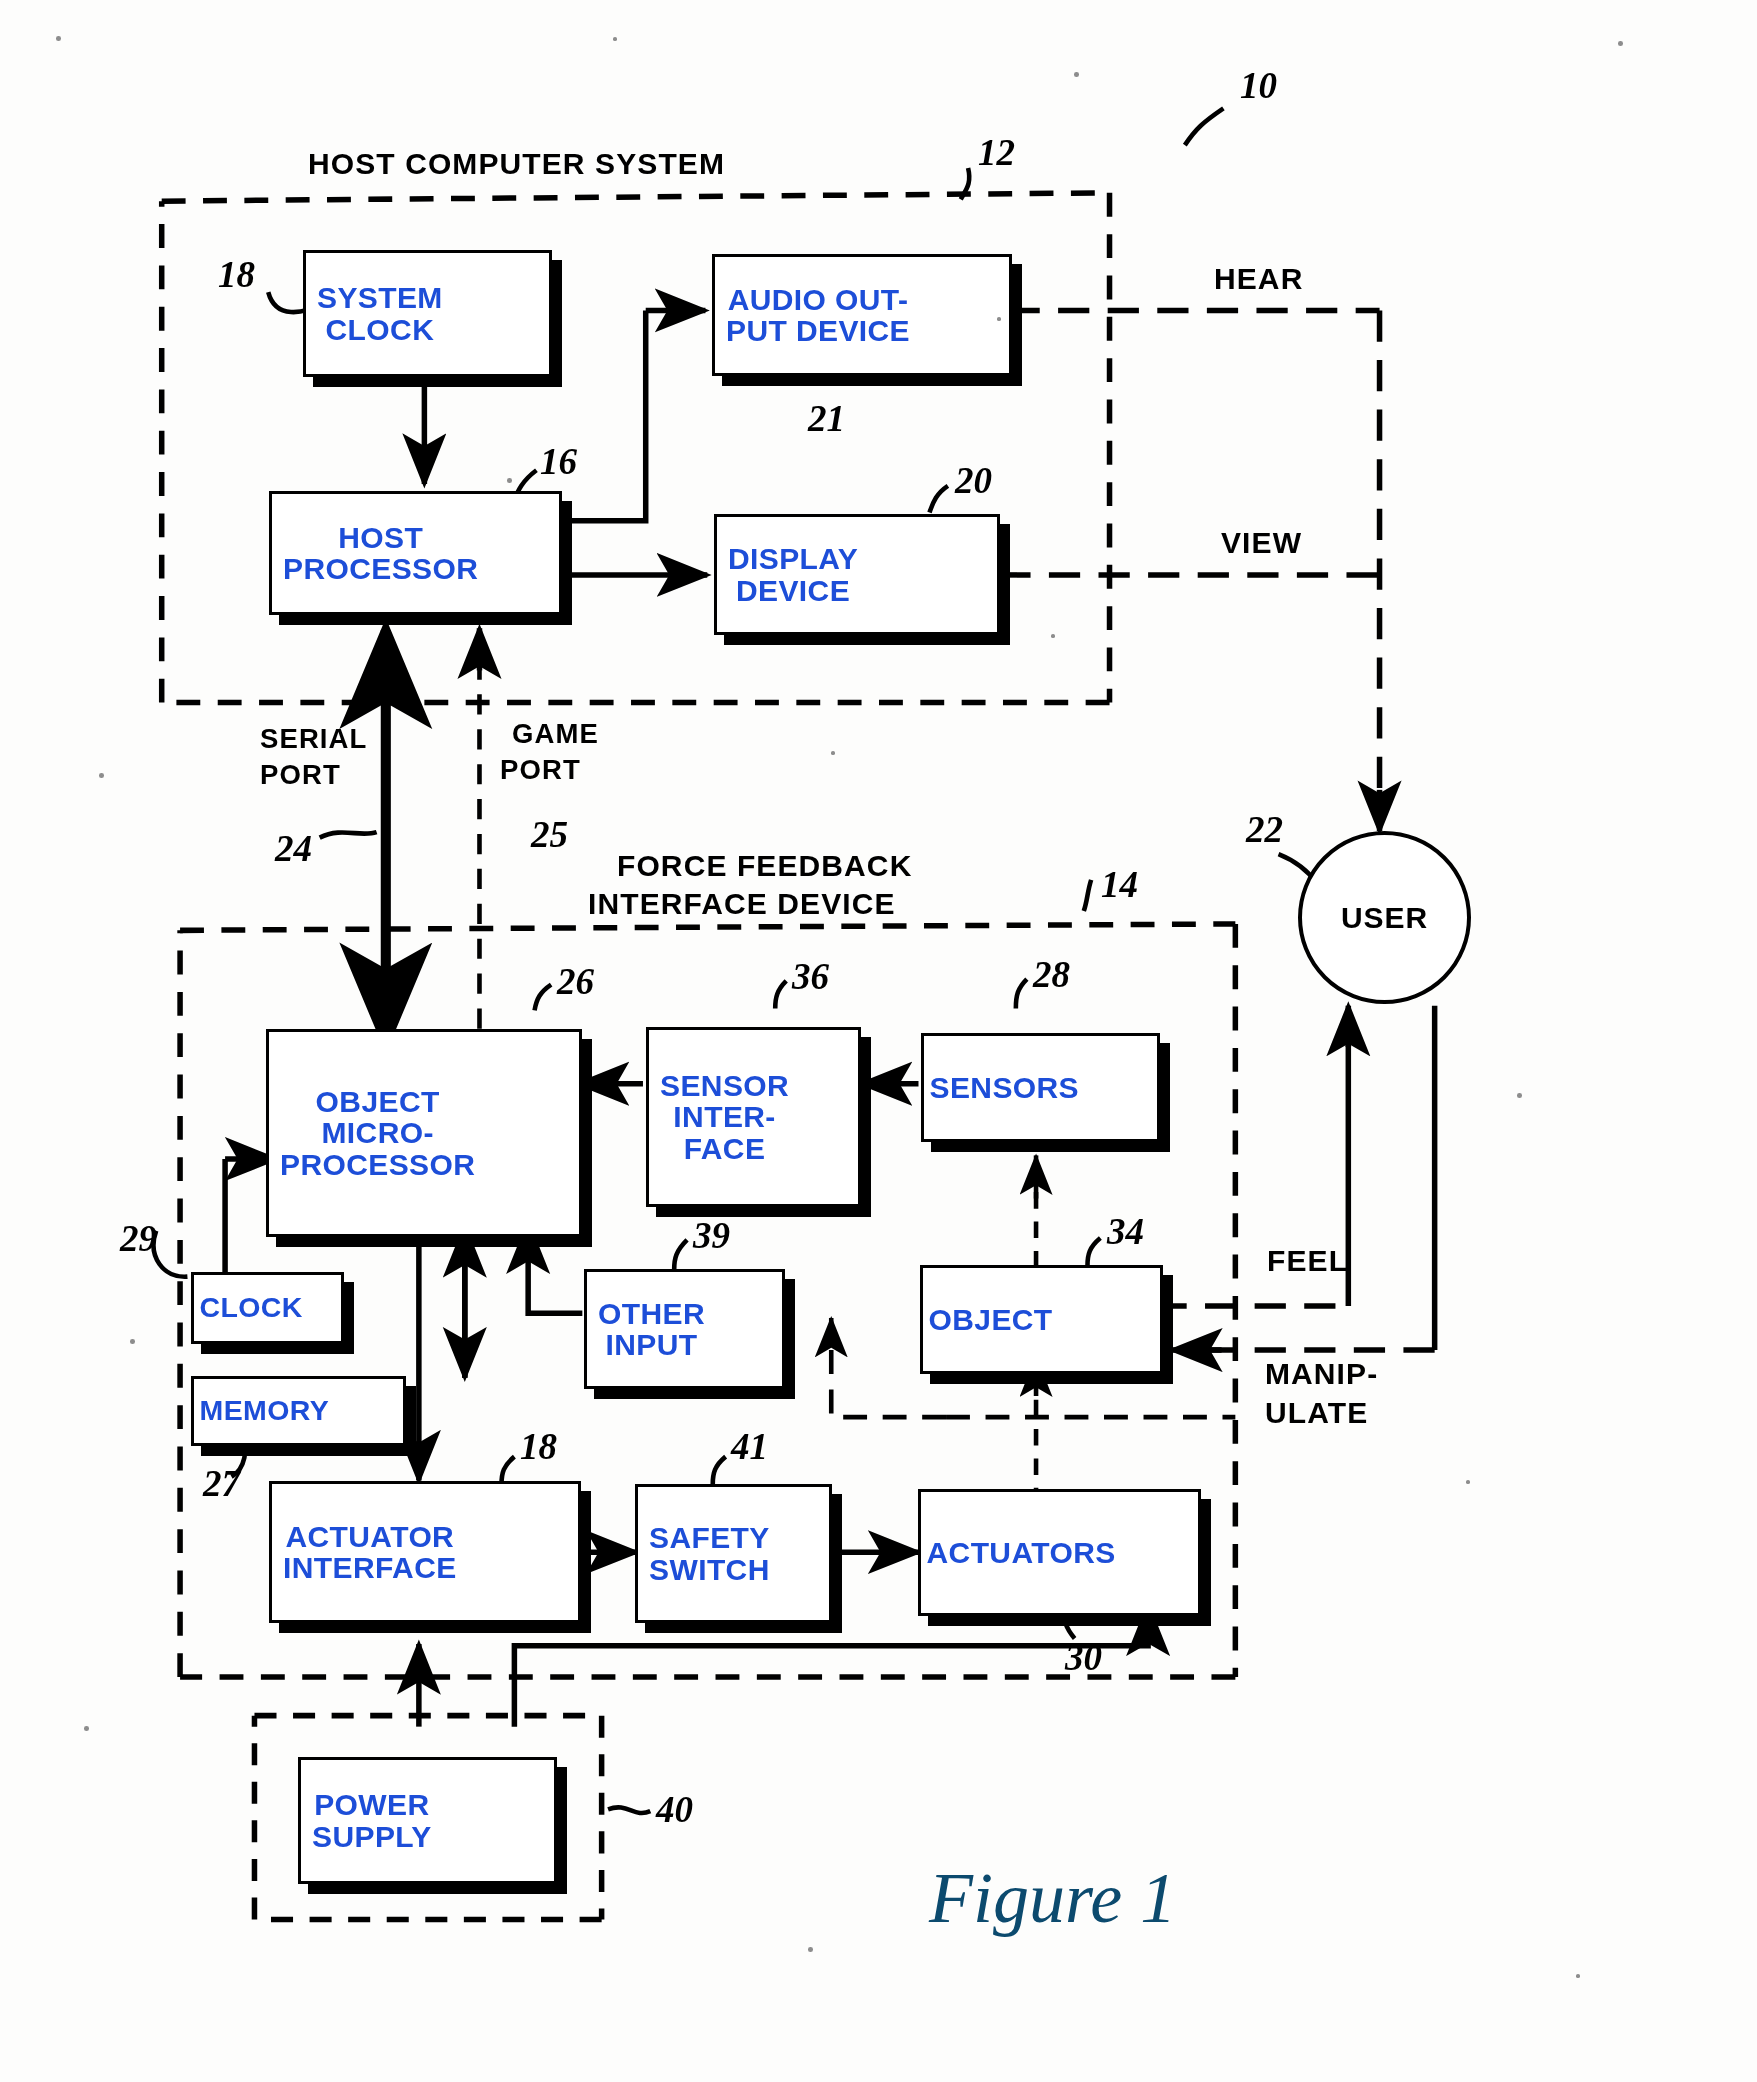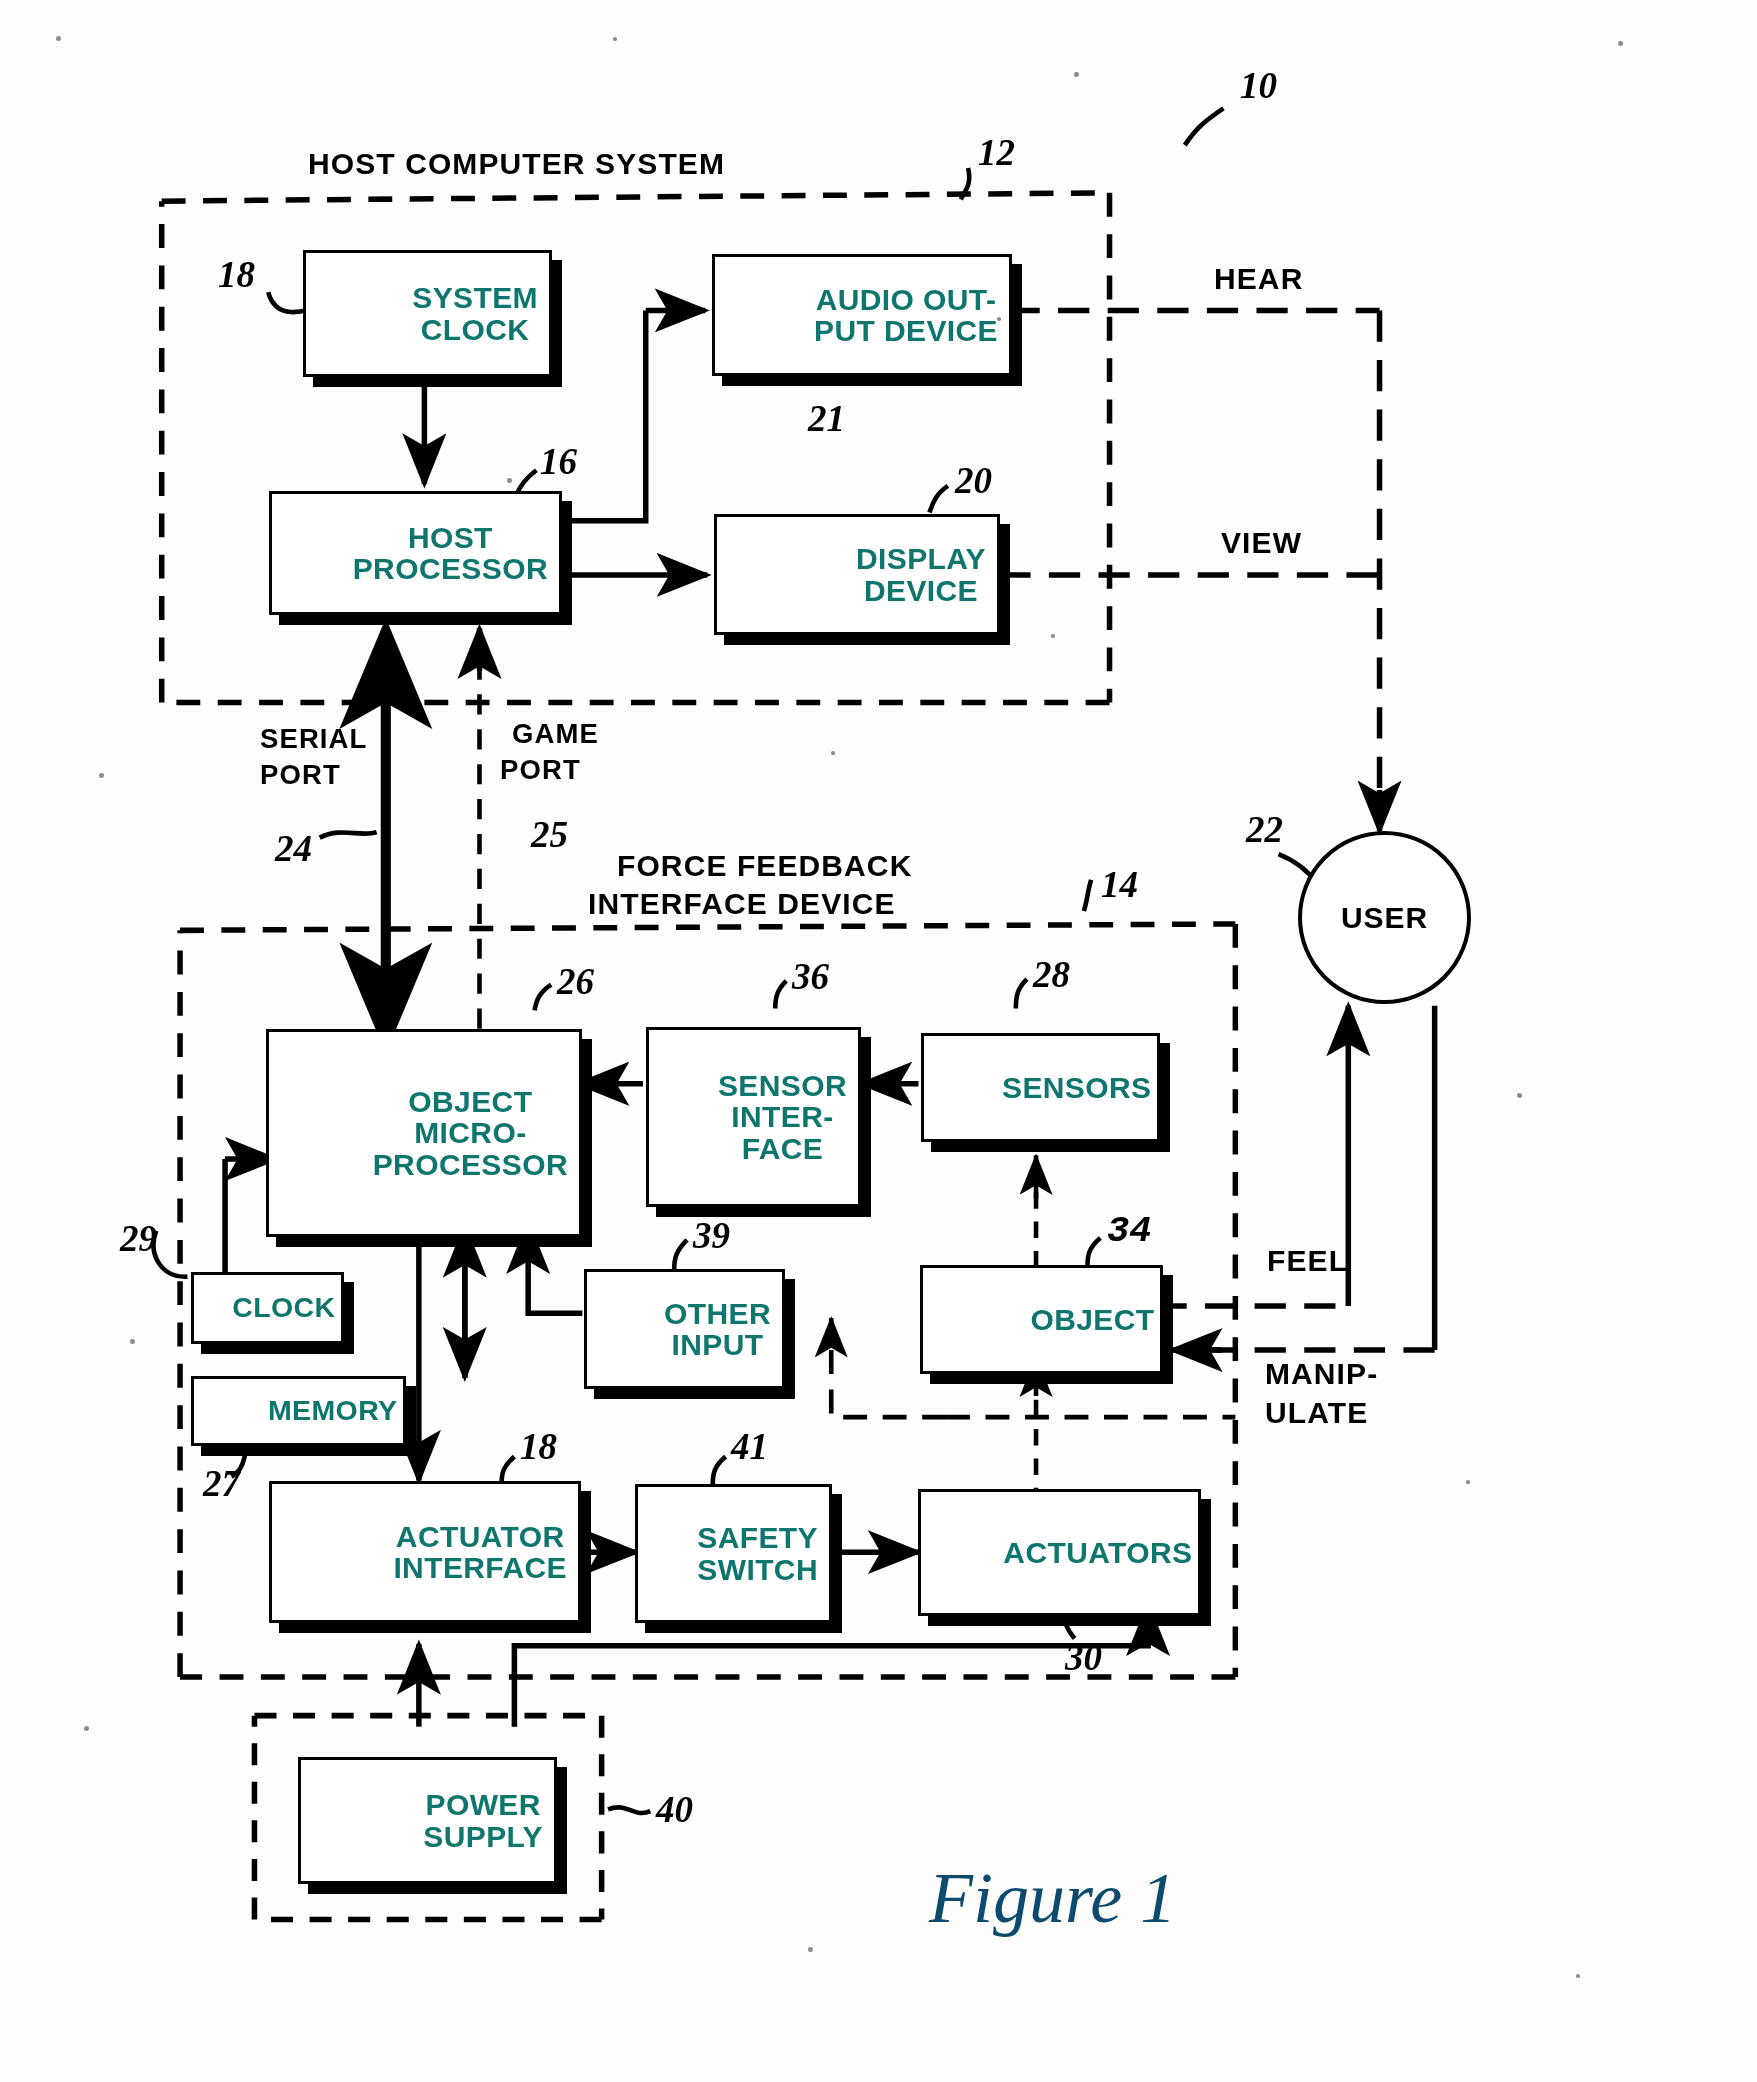--- a/index.html
+++ b/index.html
@@ -2,22 +2,22 @@
 <html style="font-size:14.7px"><head>
 <meta charset="utf-8">
 <style>
   html,body{margin:0;padding:0;background:#fff;}
   body{font-family:"Liberation Sans",sans-serif;}
   #page{position:relative;width:1758px;height:2083px;background:#fdfdfc;overflow:hidden;}
   svg#fig{position:absolute;left:0;top:0;width:1758px;height:2083px;}
 
   .blk{position:absolute;background:#fff;border:3.7px solid #000;
        box-shadow:10px 10px 0 0 #000;
-       display:flex;align-items:center;justify-content:flex-end;text-align:center;
-       font-weight:bold;line-height:1.04;letter-spacing:0.4px;color:#0f766e;}
+       display:flex;align-items:center;justify-content:flex-start;text-align:center;
+       font-weight:bold;line-height:1.04;letter-spacing:0.4px;color:#1d4ed8;}
   .blk span{display:block;padding:0 5.5px;}
   .lbl{position:absolute;font-weight:bold;color:#000;letter-spacing:1.1px;white-space:pre;}
   .ref{position:absolute;font-family:"Liberation Serif",serif;font-style:italic;
        font-weight:bold;color:#000;}
   .usercircle{position:absolute;border:4.6px solid #000;border-radius:50%;
        background:#fff;display:flex;align-items:center;justify-content:center;
        font-weight:bold;letter-spacing:0.9px;color:#000;}
   .figcap{position:absolute;font-family:"Liberation Serif",serif;font-style:italic;
        color:#0c4a6e;}
   .speck{position:absolute;background:#8d8d8d;border-radius:50%;}
@@ -288,21 +288,21 @@
   <div class="ref" style="left:955px;top:459px;font-size:37px;">20</div>
   <div class="ref" style="left:275px;top:827px;font-size:37px;">24</div>
   <div class="ref" style="left:531px;top:813px;font-size:37px;">25</div>
   <div class="ref" style="left:1101px;top:863px;font-size:37px;">14</div>
   <div class="ref" style="left:557px;top:960px;font-size:37px;">26</div>
   <div class="ref" style="left:792px;top:955px;font-size:37px;">36</div>
   <div class="ref" style="left:1033px;top:953px;font-size:37px;">28</div>
   <div class="ref" style="left:1246px;top:808px;font-size:37px;">22</div>
   <div class="ref" style="left:120px;top:1217px;font-size:37px;">29</div>
   <div class="ref" style="left:693px;top:1214px;font-size:37px;">39</div>
-  <div class="ref" style="left:1107px;top:1210px;font-size:37px;font-family:Liberation Mono, monospace;">34</div>
+  <div class="ref" style="left:1107px;top:1210px;font-size:37px;">34</div>
   <div class="ref" style="left:203px;top:1462px;font-size:37px;">27</div>
   <div class="ref" style="left:520px;top:1425px;font-size:37px;">18</div>
   <div class="ref" style="left:731px;top:1425px;font-size:37px;">41</div>
   <div class="ref" style="left:1065px;top:1636px;font-size:37px;">30</div>
   <div class="ref" style="left:656px;top:1788px;font-size:37px;">40</div>
 
   <div class="figcap" style="left:929px;top:1857px;font-size:72px;">Figure 1</div>
 
   <div class="speck" style="left:56px;top:36px;width:4.6px;height:4.6px;"></div>
   <div class="speck" style="left:613px;top:37px;width:3.7px;height:3.7px;"></div>

